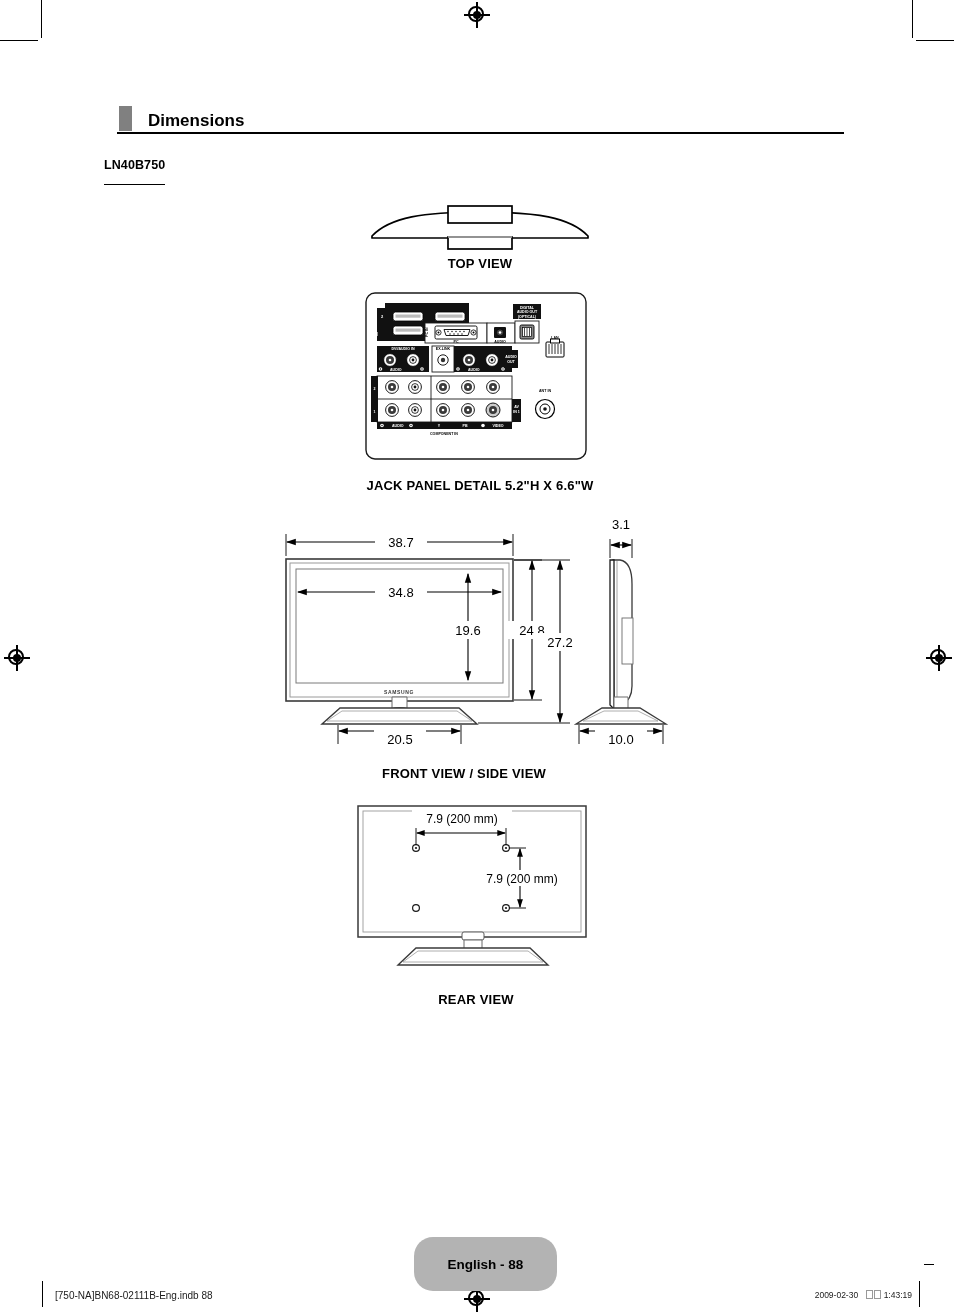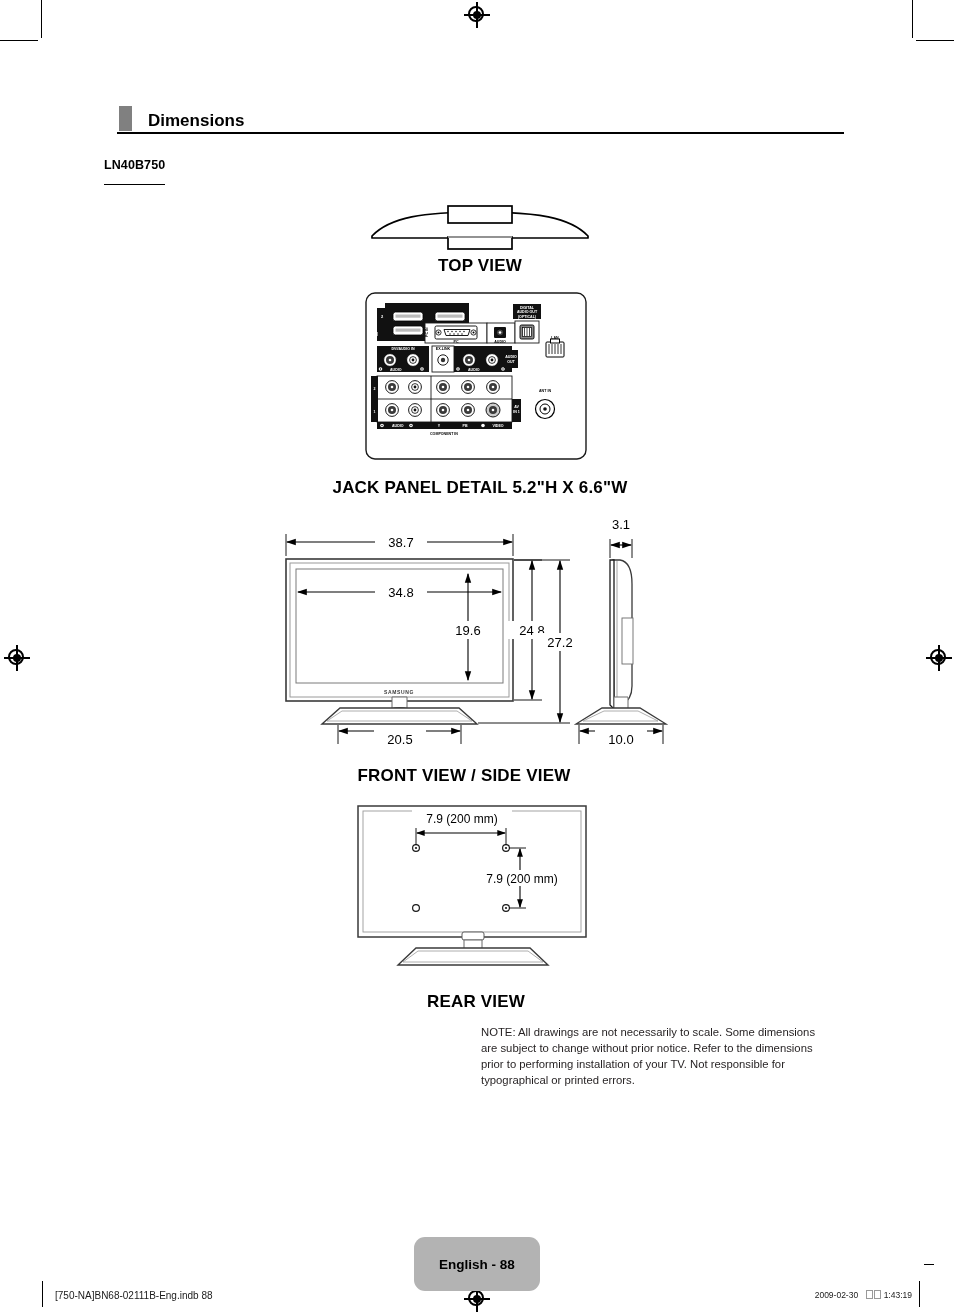--- a/index.html
+++ b/index.html
@@ -82,21 +82,21 @@
     font-weight: bold;
     color: #000;
     border-bottom: 1.6px solid #000;
     padding-bottom: 12px;
     letter-spacing: 0.1px;
   }
 
   
   .caption {
     position: absolute;
-    font-size: 17px;
+    font-size: 13px;
     font-weight: bold;
     color: #000;
     text-align: center;
     white-space: nowrap;
     letter-spacing: 0.2px;
   }
 
   
   .fig { position: absolute; }
 
@@ -108,23 +108,23 @@
     font-size: 11.3px;
     line-height: 1.42;
     color: #231f20;
   }
   .note-copy { margin-top: 1px; }
 
   
   .page-pill {
     position: absolute;
     left: 414px; top: 1237px;
-    width: 126px; height: 54px;
+    width: 143px; height: 54px;
     background: #b3b3b3;
-    border-radius: 11px;
+    border-radius: 19px;
     display: flex;
     align-items: center;
     justify-content: center;
   }
   .page-pill span {
     font-size: 13.5px;
     font-weight: bold;
     color: #000;
   }
   .foot-left {
@@ -527,21 +527,20 @@
     <path d="M 110 140 L 110 152 Q 110 157 119 157 Q 128 157 128 152 L 128 140 Z" fill="#ffffff" stroke="#6a6a6a" stroke-width="1"></path>
     <ellipse cx="119" cy="155" rx="10" ry="3.6" fill="#ffffff" stroke="#5a5a5a" stroke-width="1"></ellipse>
 
     <path d="M 62 148 L 176 148 L 194 165 L 44 165 Z" fill="#ffffff" stroke="#3a3a3a" stroke-width="1.4"></path>
     <path d="M 64 151 L 174 151 L 189 162 L 49 162 Z" fill="none" stroke="#9a9a9a" stroke-width="0.8"></path>
   </svg>
 </div>
 <div class="caption" style="left:376px; top:992px; width:200px;">REAR VIEW</div>
 
 <div class="note-block">
-  <div>NOTE: All drawings are not necessarily to scale. Some dimensions are subject to change without prior notice. Refer to the dimensions prior to performing installation of your TV. Not responsible for typographical or printed errors.</div>
 </div>
 
 <div class="page-pill">
   <span>English - 88</span>
 </div>
 <div class="foot-rule-left"></div>
 <div class="foot-rule-right"></div>
 <div class="foot-tick-right"></div>
 <div class="foot-left">[750-NA]BN68-02111B-Eng.indb   88</div>
 <div class="foot-right">

